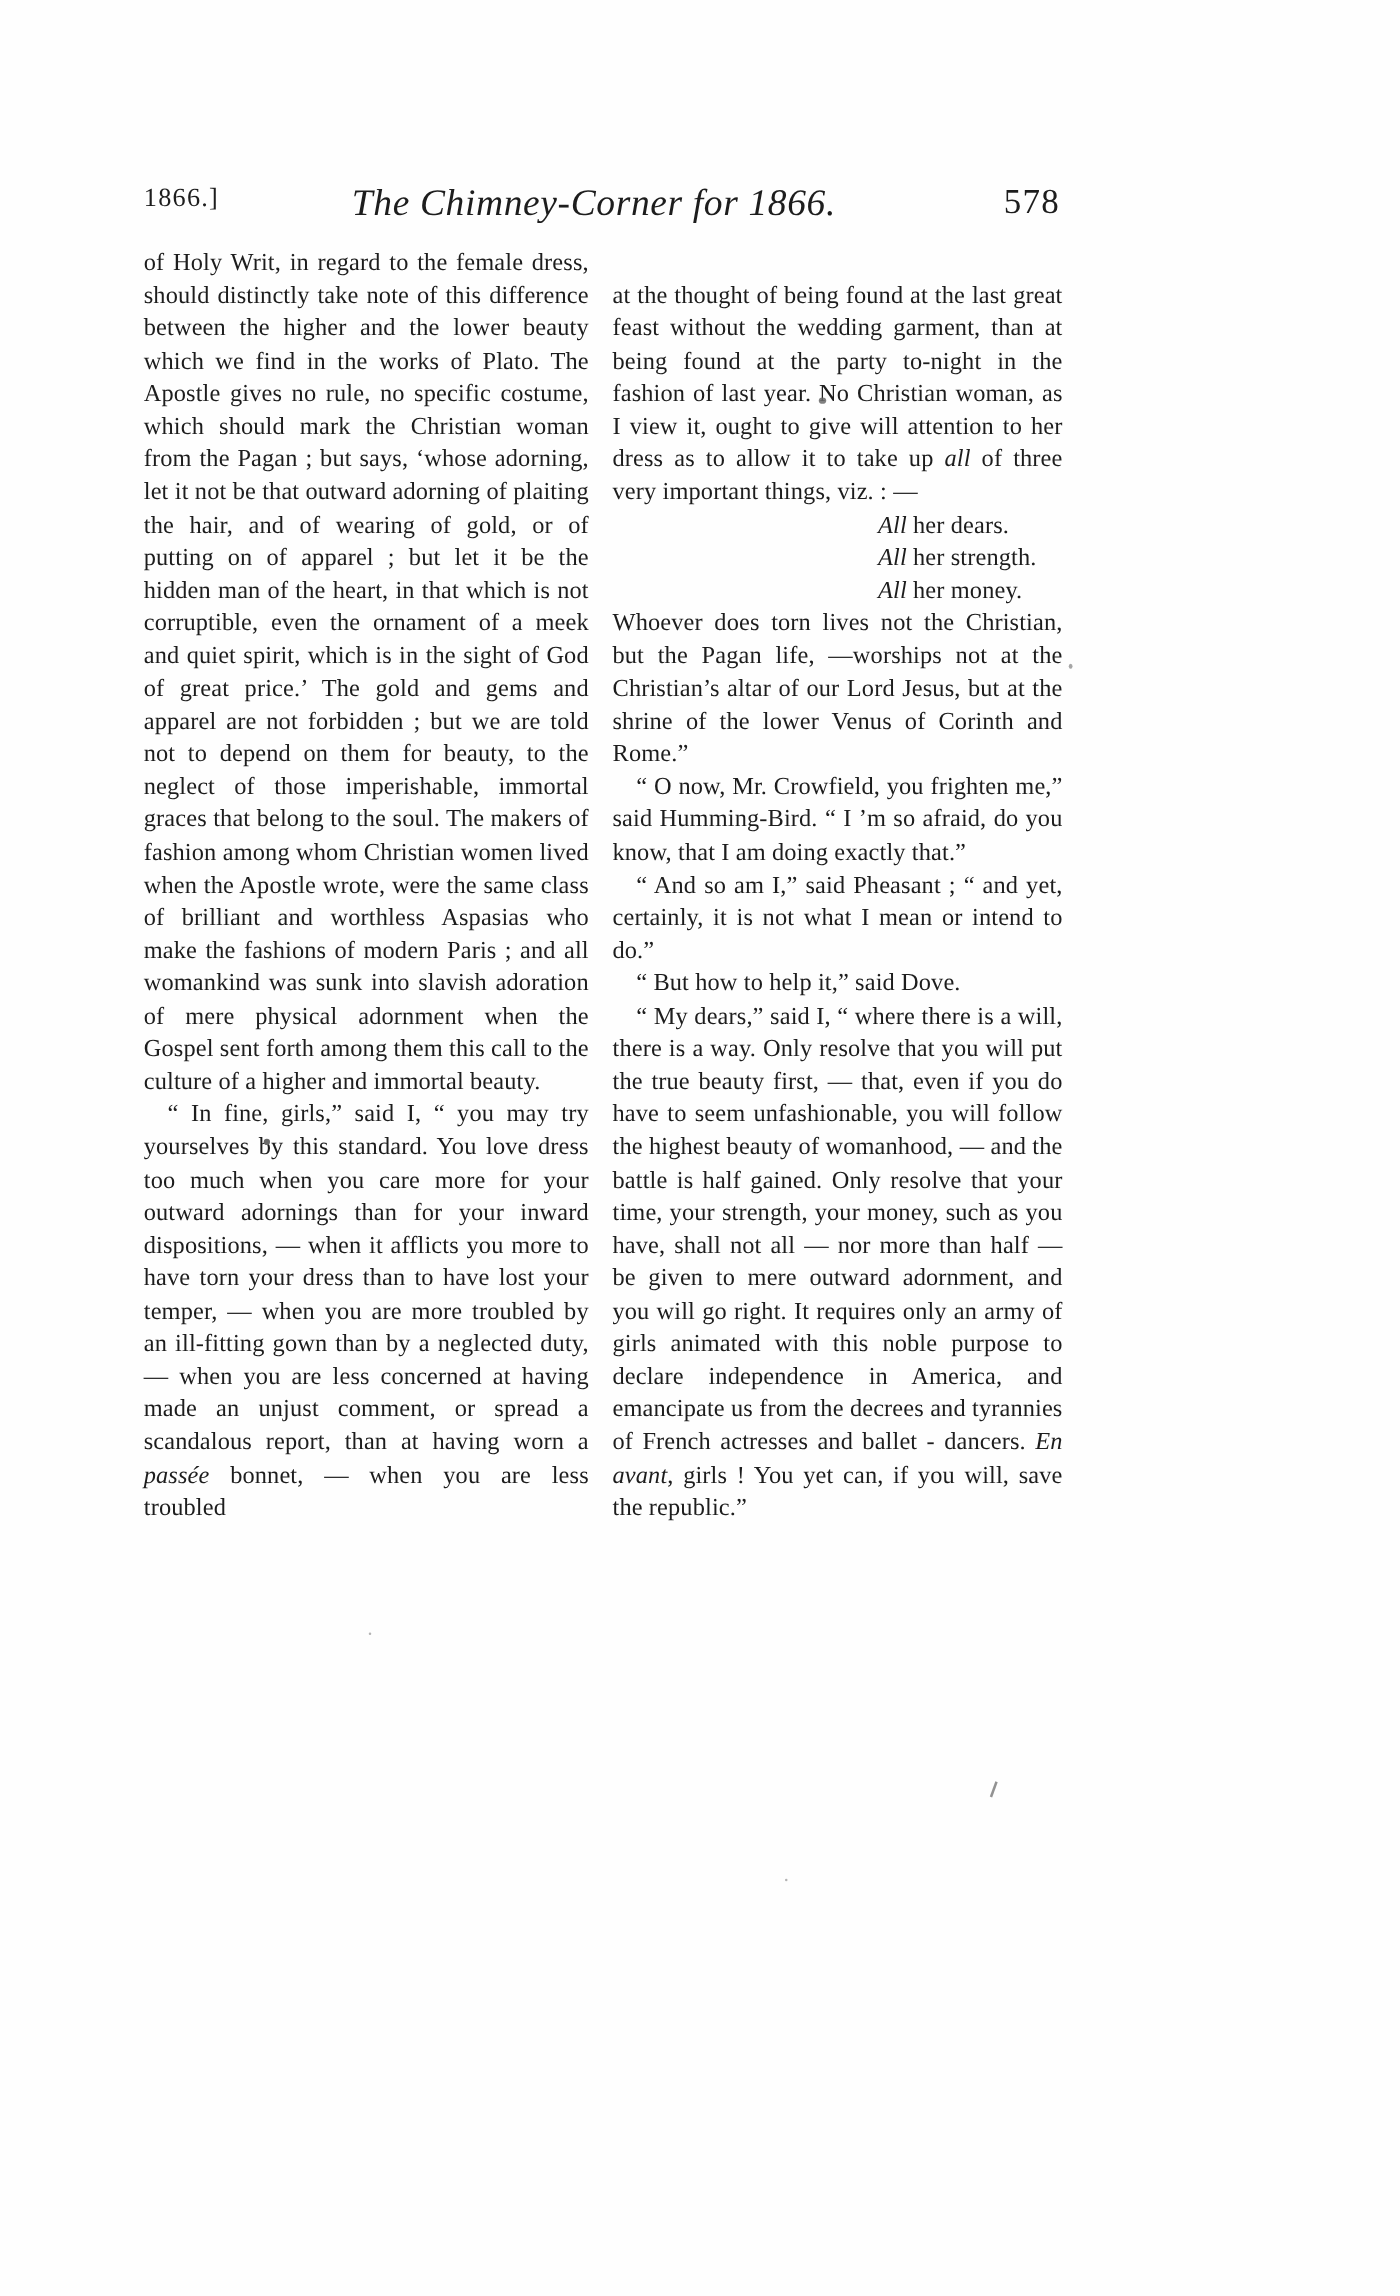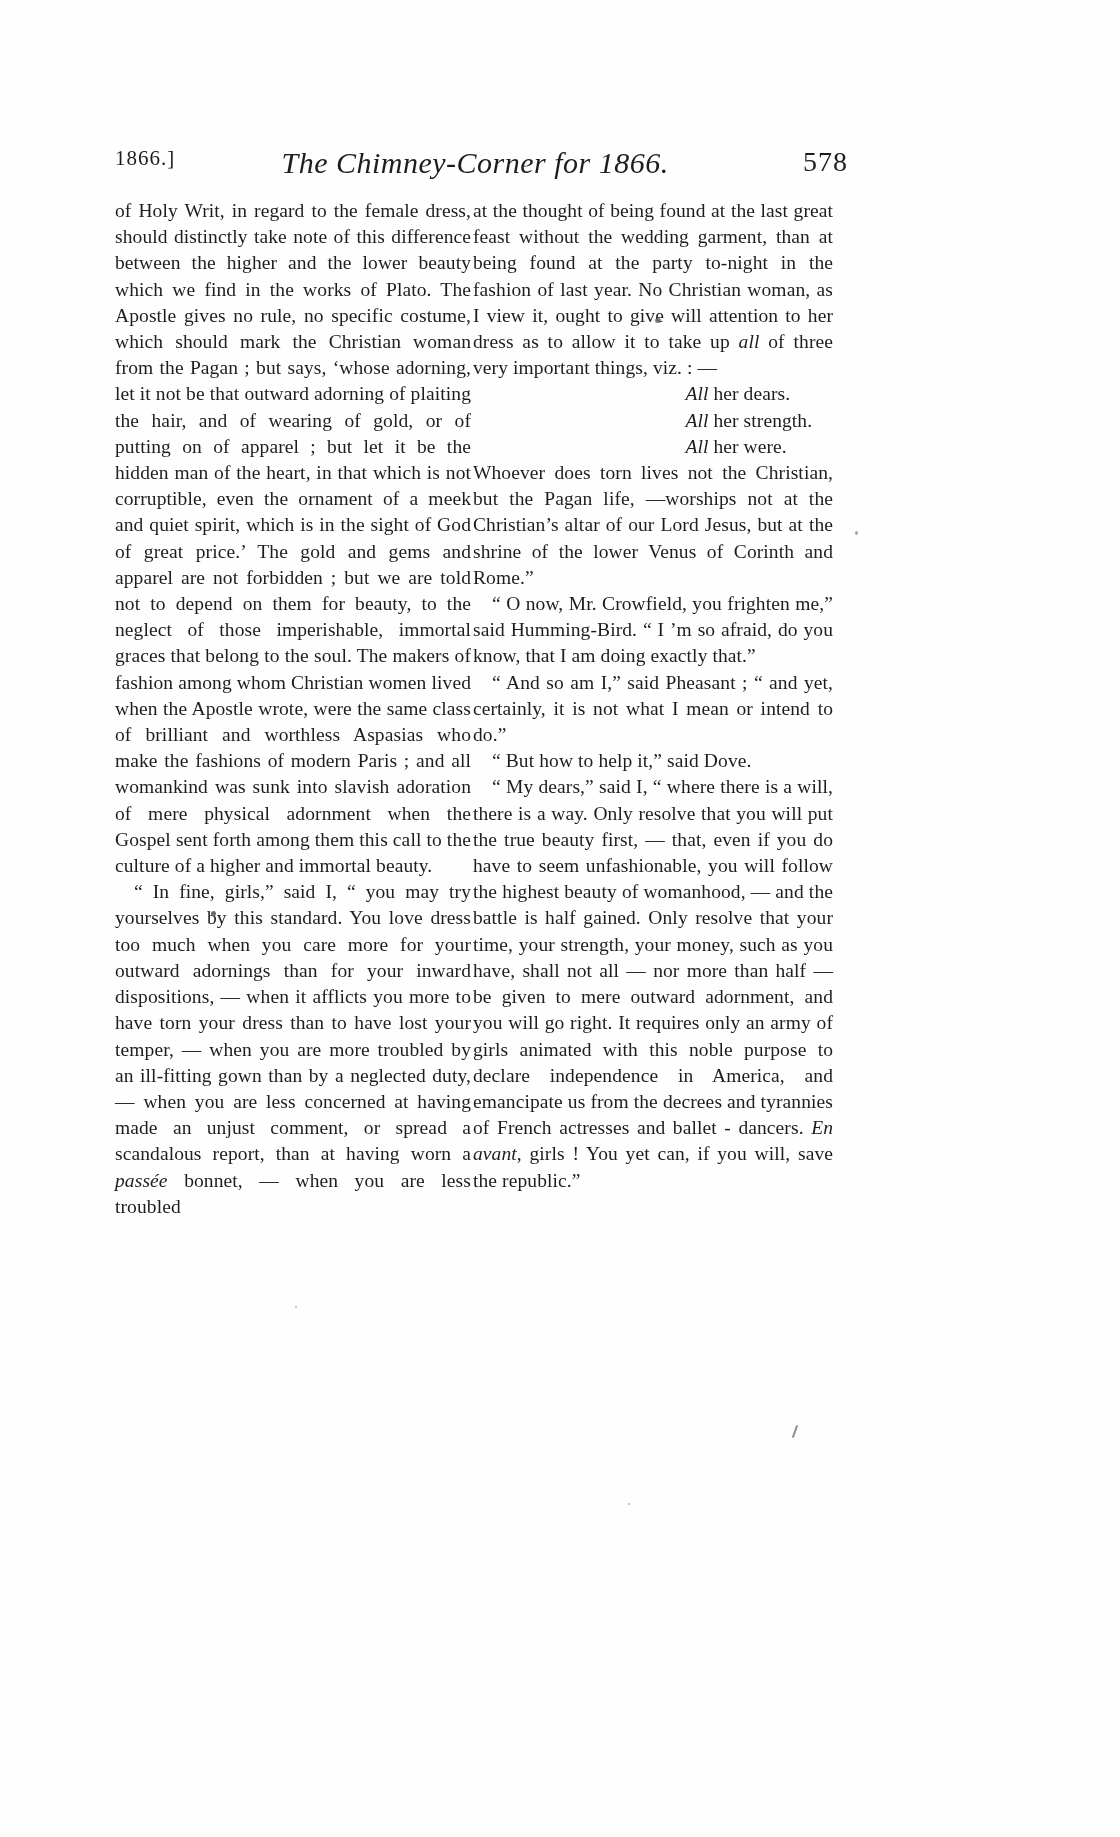--- a/index.html
+++ b/index.html
@@ -38,21 +38,22 @@
   }
   .folio-right {
     font-size: 28px;
     letter-spacing: 1px;
   }
   .body-columns {
     position: absolute;
     top: 198px;
     left: 115px;
     display: flex;
-    gap: 2px;
+    gap: 19px;
+    align-items: flex-end;
   }
   .column {
     font-size: 19.5px;
     line-height: 26.2px;
     text-align: justify;
     letter-spacing: 0.1px;
   }
   .column.left  { width: 356px; }
   .column.right { width: 360px; }
   .column p {
@@ -101,21 +102,21 @@
 
   <div class="body-columns">
     <div class="column left">
         <p class=""><span>of Holy Writ, in regard to the female dress, should distinctly take note of this difference between the higher and the lower beauty which we find in the works of Plato.  The Apostle gives no rule, no specific costume, which should mark the Christian woman from the Pagan ; but says, ‘whose adorning, let it not be that outward adorning of plaiting the hair, and of wearing of gold, or of putting on of apparel ; but let it be the hidden man of the heart, in that which is not corruptible, even the ornament of a meek and quiet spirit, which is in the sight of God of great price.’  The gold and gems and apparel are not forbidden ; but we are told not to depend on them for beauty, to the neglect of those imperishable, immortal graces that belong to the soul.  The makers of fashion among whom Christian women lived when the Apostle wrote, were the same class of brilliant and worthless Aspasias who make the fashions of modern Paris ; and all womankind was sunk into slavish adoration of mere physical adornment when the Gospel sent forth among them this call to the culture of a higher and immortal beauty.</span></p>
         <p class=" indent"><span>“ In fine, girls,” said I, “ you may try yourselves by this standard.  You love dress too much when you care more for your outward adornings than for your inward dispositions, — when it afflicts you more to have torn your dress than to have lost your temper, — when you are more troubled by an ill-fitting gown than by a neglected duty, — when you are less concerned at having made an unjust comment, or spread a scandalous report, than at having worn a </span><em>passée</em><span> bonnet, — when you are less troubled</span></p>
       </div>
     <div class="column right">
         <p class=""><span>at the thought of being found at the last great feast without the wedding garment, than at being found at the party to-night in the fashion of last year.  No Christian woman, as I view it, ought to give will attention to her dress as to allow it to take up </span><em>all</em><span> of three very important things, viz. : —</span></p>
         <p class="verse"><em>All</em><span> her dears.</span></p>
         <p class="verse"><em>All</em><span> her strength.</span></p>
-        <p class="verse"><em>All</em><span> her were.</span></p>
+        <p class="verse"><em>All</em><span> her money.</span></p>
         <p class=""><span>Whoever does torn lives not the Christian, but the Pagan life, —worships not at the Christian’s altar of our Lord Jesus, but at the shrine of the lower Venus of Corinth and Rome.”</span></p>
         <p class=" indent"><span>“ O now, Mr. Crowfield, you frighten me,” said Humming-Bird.  “ I ’m so afraid, do you know, that I am doing exactly that.”</span></p>
         <p class=" indent"><span>“ And so am I,” said Pheasant ; “ and yet, certainly, it is not what I mean or intend to do.”</span></p>
         <p class=" indent"><span>“ But how to help it,” said Dove.</span></p>
         <p class=" indent"><span>“ My dears,” said I, “ where there is a will, there is a way.  Only resolve that you will put the true beauty first, — that, even if you do have to seem unfashionable, you will follow the highest beauty of womanhood, — and the battle is half gained.  Only resolve that your time, your strength, your money, such as you have, shall not all — nor more than half — be given to mere outward adornment, and you will go right.  It requires only an army of girls animated with this noble purpose to declare independence in America, and emancipate us from the decrees and tyrannies of French actresses and ballet - dancers.  </span><em>En avant</em><span>, girls !  You yet can, if you will, save the republic.”</span></p>
       </div>
   </div>
 
   <div class="speck s1"></div>
   <div class="speck s2"></div>

